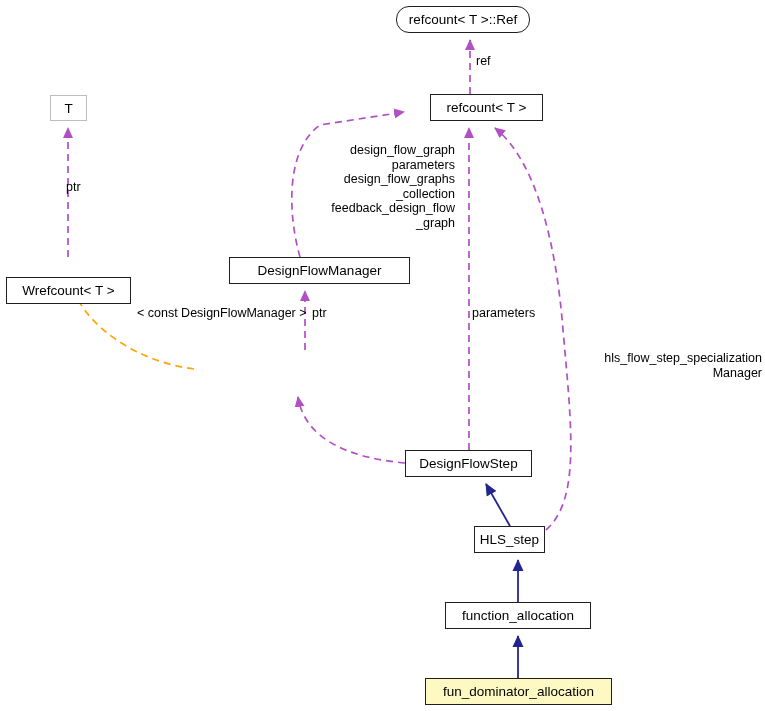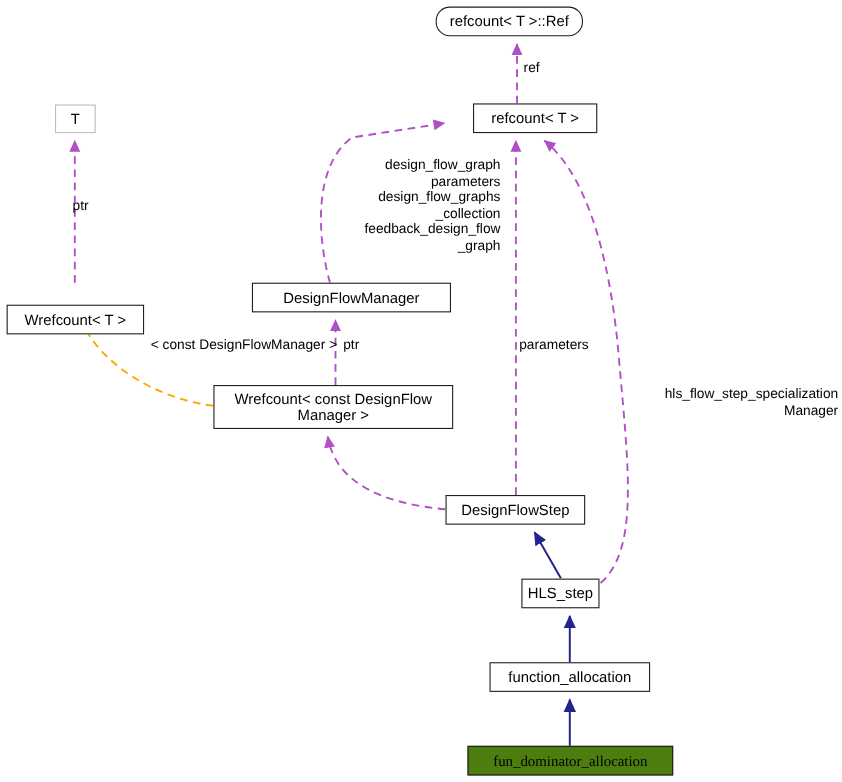--- a/index.html
+++ b/index.html
@@ -25,22 +25,21 @@
     align-items:center;
     justify-content:center;
     text-align:center;
     white-space:pre-line;
     z-index:3;
   }
   .node.tmpl{
     border:1px solid #bdbdbd;
   }
   .node.highlight{
-    background:#4d7c0f;
-    font-family:Liberation Serif, serif;
+    background:#fef9c3;
   }
   .edge-label{
     position:absolute;
     font-size:12.5px;
     line-height:14.5px;
     color:#000000;
     white-space:pre-line;
     text-align:right;
     z-index:2;
   }
@@ -90,22 +89,20 @@
   <div class="node" style="left:396px;top:6px;width:134px;height:27px;border-radius:13px;">refcount&lt; T &gt;::Ref</div>
 
   <div class="node" style="left:430px;top:94px;width:113px;height:27px;">refcount&lt; T &gt;</div>
 
   <div class="node tmpl" style="left:50px;top:95px;width:37px;height:26px;">T</div>
 
   <div class="node" style="left:6px;top:257px;width:125px;height:27px;margin-top:20px;">Wrefcount&lt; T &gt;</div>
 
   <div class="node" style="left:229px;top:257px;width:181px;height:27px;">DesignFlowManager</div>
 
-  <div class="node" style="left:194px;top:350px;width:218px;height:40px;">Wrefcount&lt; const DesignFlow
-Manager &gt;</div>
 
   <div class="node" style="left:405px;top:450px;width:127px;height:27px;">DesignFlowStep</div>
 
   <div class="node" style="left:474px;top:526px;width:71px;height:27px;">HLS_step</div>
 
   <div class="node" style="left:445px;top:602px;width:146px;height:27px;">function_allocation</div>
 
   <div class="node highlight" style="left:425px;top:678px;width:187px;height:27px;">fun_dominator_allocation</div>
 
   <div class="edge-label left" style="left:476px;top:54px;width:60px;">ref</div>

